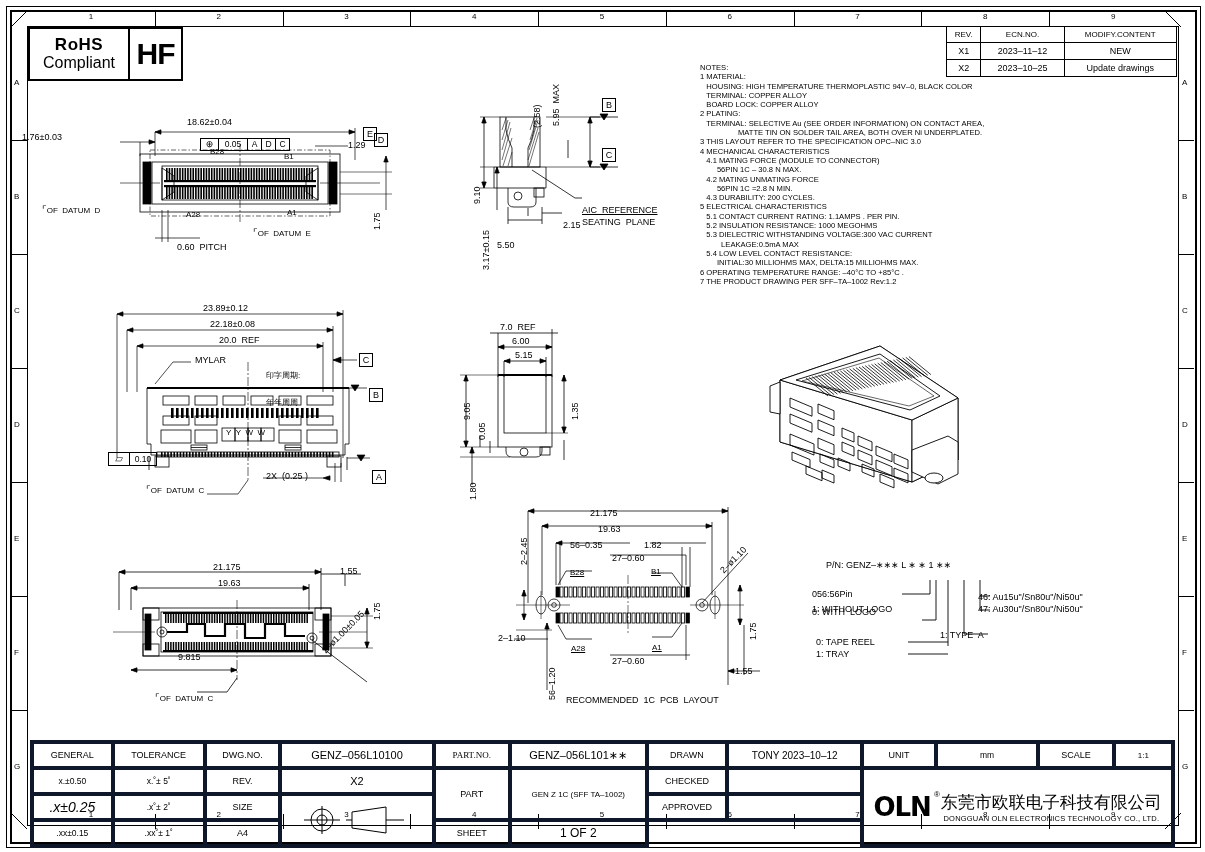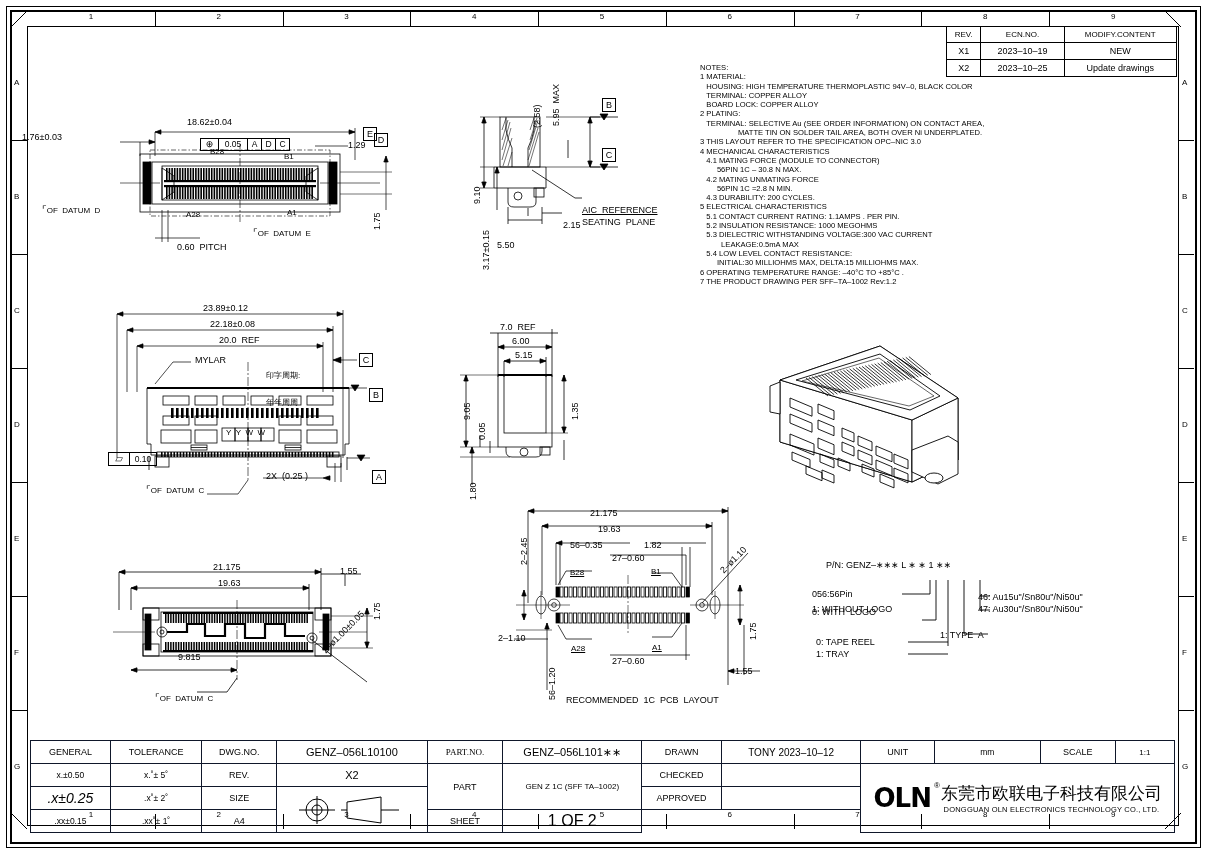--- a/index.html
+++ b/index.html
@@ -26,21 +26,21 @@
   .rohs1{font-size:17px;font-weight:bold;letter-spacing:.5px;line-height:18px;}
   .rohs2{font-size:16px;line-height:18px;}
   .hf{font-size:30px;font-weight:bold;letter-spacing:-1px;}
   
   table.grid{position:absolute;border-collapse:collapse;}
   table.grid td{border:1px solid #000;font-size:8px;text-align:center;color:#000;padding:0;font-family:"Liberation Sans",sans-serif;}
   
   #notes{position:absolute;left:700px;top:63px;font-size:7.6px;line-height:9.3px;color:#000;white-space:pre;}
   
   #tb{position:absolute;left:30px;top:740px;width:1145px;height:80px;}
-  #tb td{border:1px solid #0f172a;font-size:9px;text-align:center;color:#000;font-family:"Liberation Sans",sans-serif;}
+  #tb td{border:4px solid #0f172a;font-size:9px;text-align:center;color:#000;font-family:"Liberation Sans",sans-serif;}
   .oln{font-size:26px;font-weight:bold;letter-spacing:-1px;font-family:"DejaVu Sans",sans-serif;}
   .cn{font-size:17px;color:#000;font-family:"DejaVu Sans",sans-serif;}
   .cnsub{font-size:7.5px;letter-spacing:.2px;}
   svg{display:block;}
 </style>
 </head>
 <body>
 
 <div id="page">
   <div id="outer"></div>
@@ -115,31 +115,40 @@
         <line x1="0" y1="0" x2="16" y2="16" stroke="#000" stroke-width="1"></line>
       </svg>
       <svg style="position:absolute;left:11px;top:813px;" width="16" height="16">
         <line x1="0" y1="0" x2="16" y2="16" stroke="#000" stroke-width="1"></line>
       </svg>
       <svg style="position:absolute;left:1165px;top:813px;" width="16" height="16">
         <line x1="0" y1="16" x2="16" y2="0" stroke="#000" stroke-width="1"></line>
       </svg>
     </div>
 
+  <div id="rohs">
+    <div class="l">
+      <div class="rohs1">RoHS</div>
+      <div class="rohs2">Compliant</div>
+    </div>
+    <div class="r">
+      <div class="hf">HF</div>
+    </div>
+  </div>
 
   <table class="grid" id="revtable" style="left:946px;top:26px;width:231px;">
     <tbody>
         <tr>
       <td style="width:34px;height:15px;">REV.</td>
       <td style="width:84px;">ECN.NO.</td>
       <td style="width:113px;">MODIFY.CONTENT</td>
     </tr>
     <tr>
       <td style="height:16px;font-size:9px;">X1</td>
-      <td style="font-size:9px;">2023–10–19</td>
+      <td style="font-size:9px;">2023–11–12</td>
       <td style="font-size:9px;">NEW</td>
     </tr>
     <tr>
       <td style="height:16px;font-size:9px;">X2</td>
       <td style="font-size:9px;">2023–10–25</td>
       <td style="font-size:9px;">Update  drawings</td>
     </tr>
   </tbody>
     </table>
 
@@ -1150,17 +1159,17 @@
         </svg>
       </td>
       <td>APPROVED</td>
       <td></td>
     </tr>
     <tr>
       <td style="height:20px;font-size:8.5px;">.xx±0.15</td>
       <td style="font-size:8.5px;">.xx˚± 1˚</td>
       <td>A4</td>
       <td>SHEET</td>
-      <td style="font-size:16px;">1  OF  2</td>
+      <td style="font-size:12px;">1  OF  2</td>
     </tr>
   </tbody>
     </table>
 </div>
 
 </body></html>

